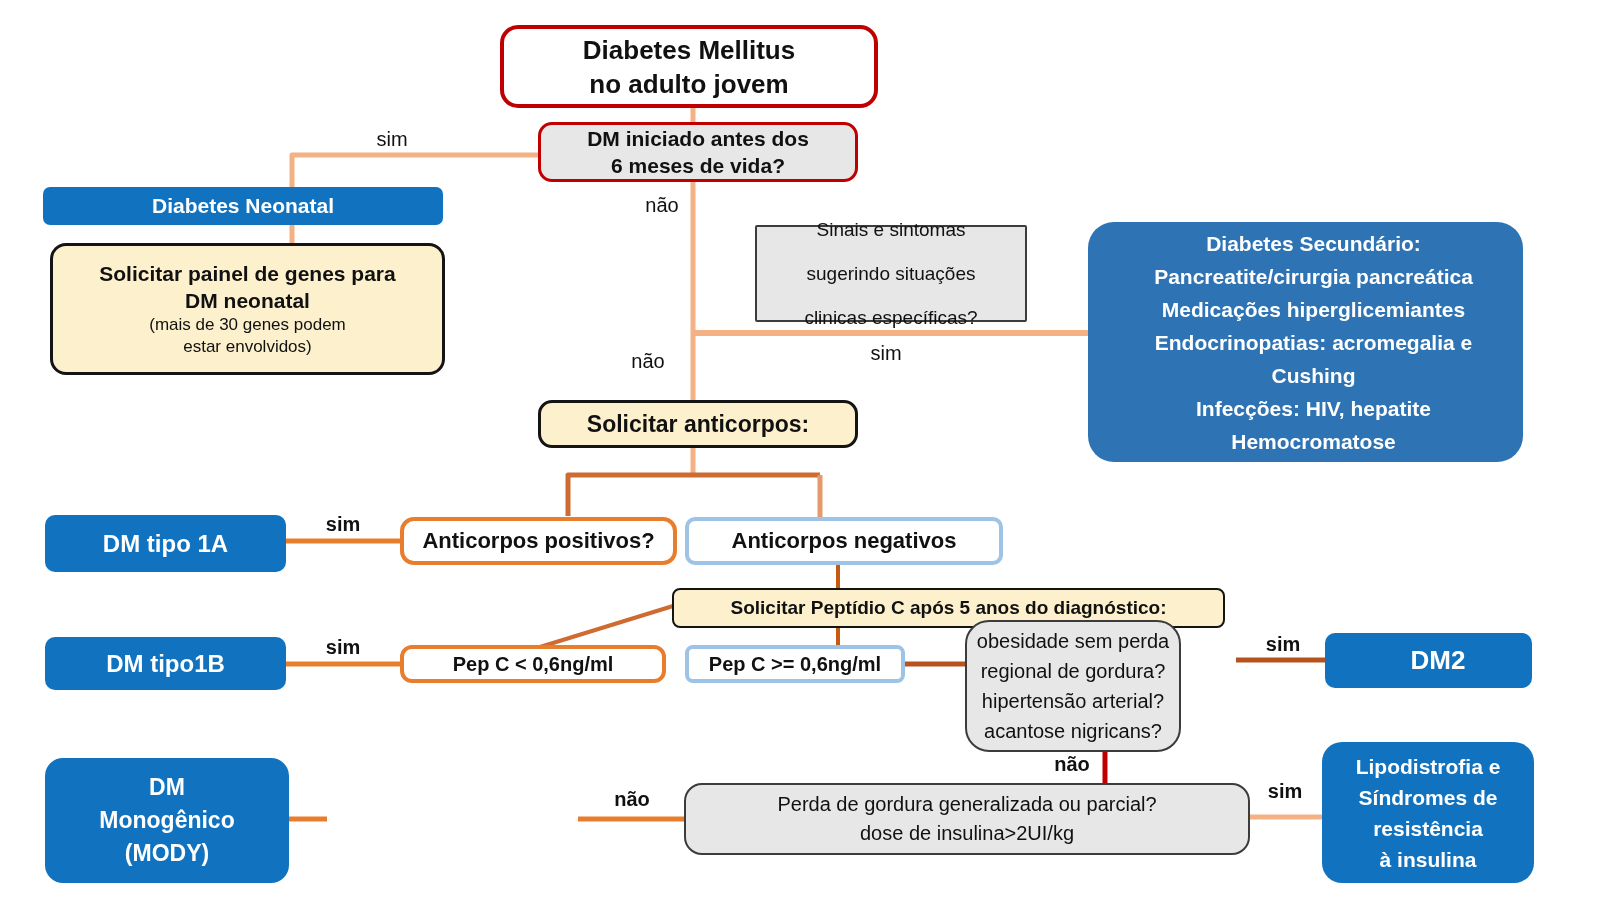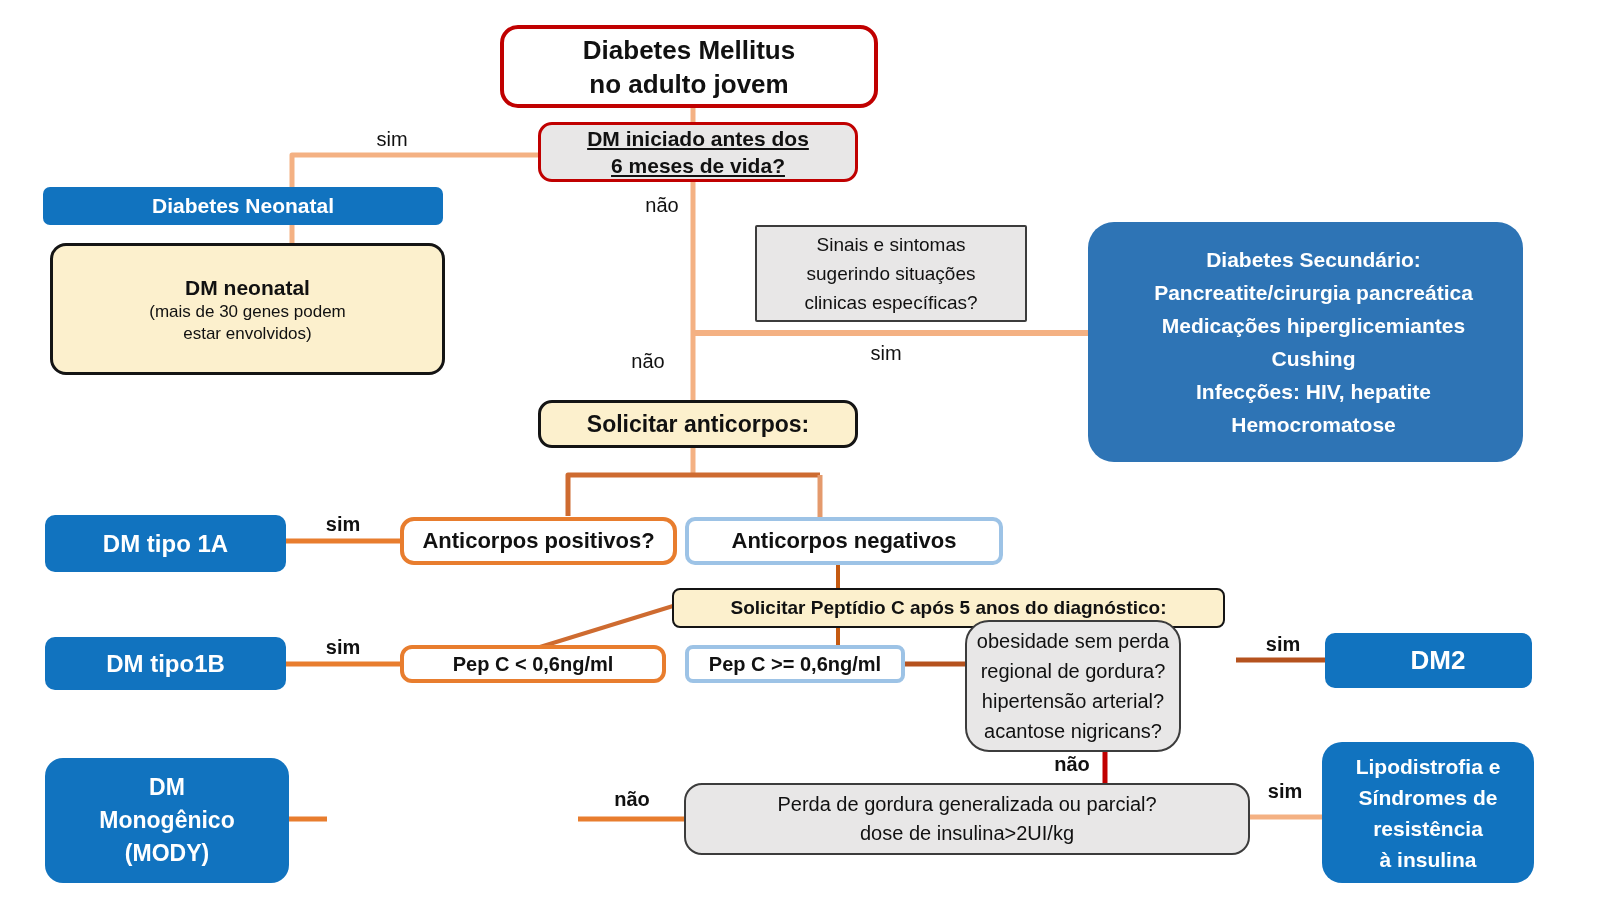--- a/index.html
+++ b/index.html
@@ -50,45 +50,47 @@
     <path d="M287,819 L327,819" stroke-width="5" class="st-orange"></path>
     <path d="M578,819 L684,819" stroke-width="5" class="st-orange"></path>
     <path d="M1250,817 L1322,817" stroke-width="5" class="st-salmon"></path>
   </svg>
 
   <div class="box whitebox" style="left:500px;top:25px;width:378px;height:83px;border:4px solid var(--red);border-radius:18px;font-size:26px;line-height:34px;">
     <span>Diabetes Mellitus</span>
     <span>no adulto jovem</span>
   </div>
 
-  <div class="box" style="left:538px;top:122px;width:320px;height:60px;background:var(--gray);border:3px solid var(--red);border-radius:14px;font-weight:bold;font-size:21px;line-height:27px;text-decoration:underline;">
+  <div class="box" style="left:538px;top:122px;width:320px;height:60px;background:var(--gray);border:3px solid var(--red);border-radius:14px;font-weight:bold;font-size:21px;line-height:27px;">
     <span>DM iniciado antes dos</span>
     <span>6 meses de vida?</span>
   </div>
 
   <div class="box blue" style="left:43px;top:187px;width:400px;height:38px;border-radius:7px;font-size:21px;">
     <span>Diabetes Neonatal</span>
   </div>
 
   <div class="box cream" style="left:50px;top:243px;width:395px;height:132px;border-radius:16px;font-size:21px;line-height:27px;font-weight:bold;">
+    <span>Solicitar painel de genes para</span>
     <span>DM neonatal</span>
     <span class="small">(mais de 30 genes podem</span>
     <span class="small">estar envolvidos)</span>
   </div>
 
-  <div class="box grayf" style="left:755px;top:225px;width:272px;height:97px;border-radius:2px;font-size:19px;line-height:29px;">
+  <div class="box grayf" style="left:755px;top:225px;width:272px;height:97px;border-radius:2px;font-size:19px;line-height:29px;gap:15px;">
     <span>Sinais e sintomas</span>
     <span>sugerindo situações</span>
     <span>clinicas específicas?</span>
   </div>
 
   <div class="box bluemuted" style="left:1088px;top:222px;width:435px;height:240px;border-radius:26px;font-size:21px;line-height:33px;">
     <span>Diabetes Secundário:</span>
     <span>Pancreatite/cirurgia pancreática</span>
     <span>Medicações hiperglicemiantes</span>
+    <span>Endocrinopatias: acromegalia e</span>
     <span>Cushing</span>
     <span>Infecções: HIV, hepatite</span>
     <span>Hemocromatose</span>
   </div>
 
   <div class="box cream" style="left:538px;top:400px;width:320px;height:48px;border-radius:14px;font-weight:bold;font-size:23px;">
     <span>Solicitar anticorpos:</span>
   </div>
 
   <div class="box blue" style="left:45px;top:515px;width:241px;height:57px;border-radius:10px;font-size:24px;">

